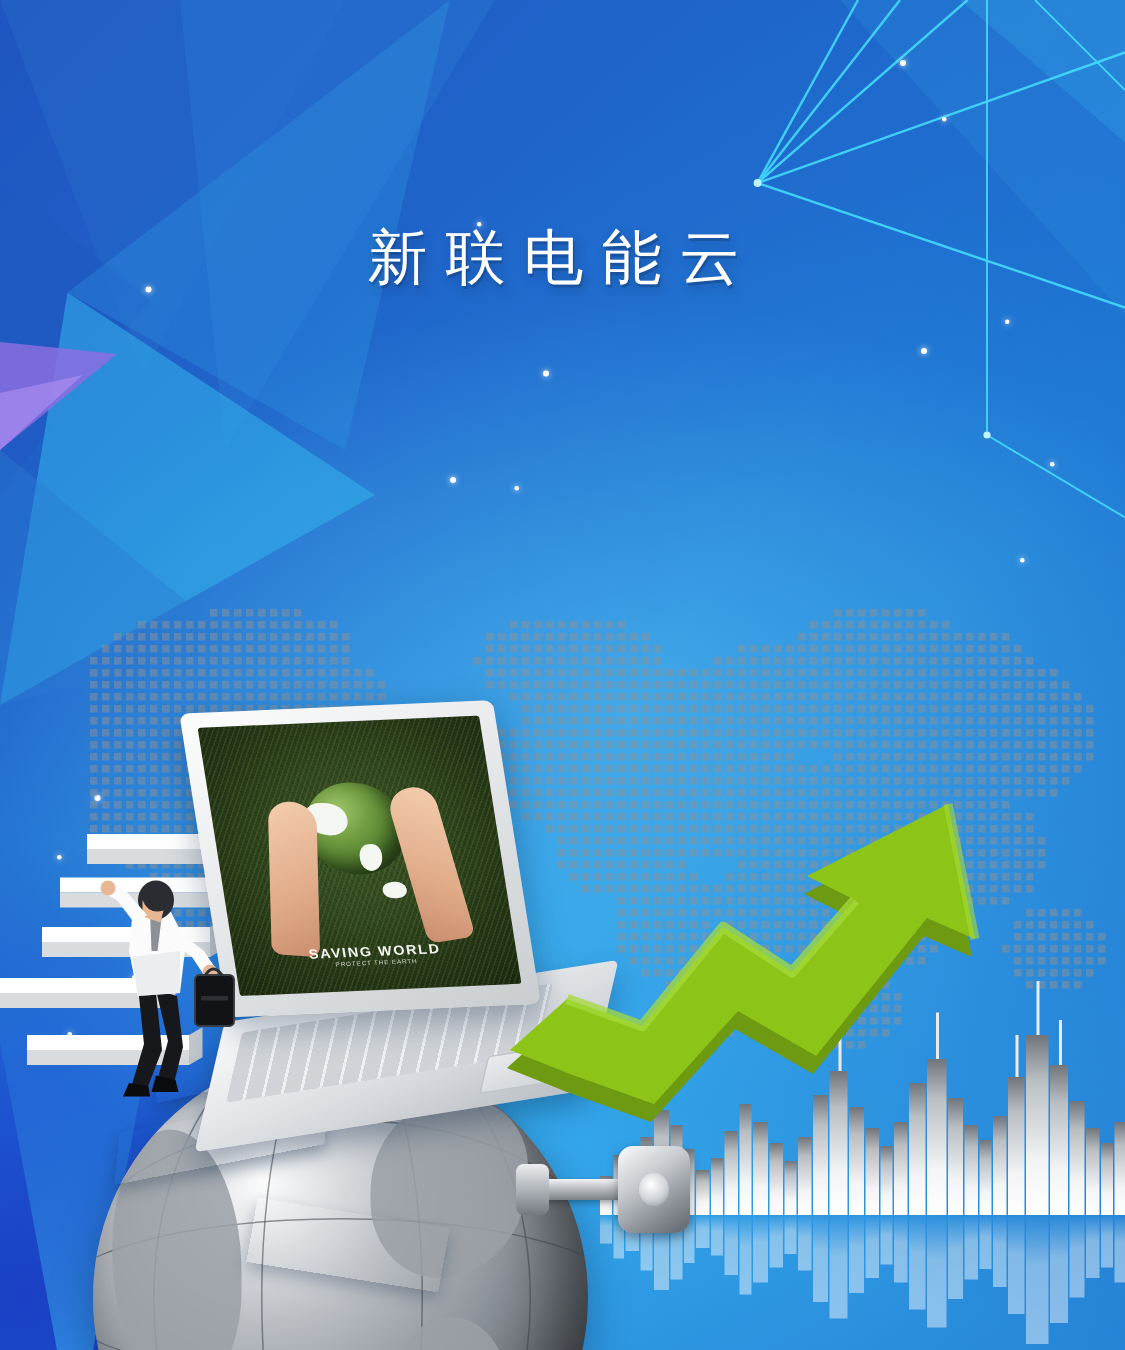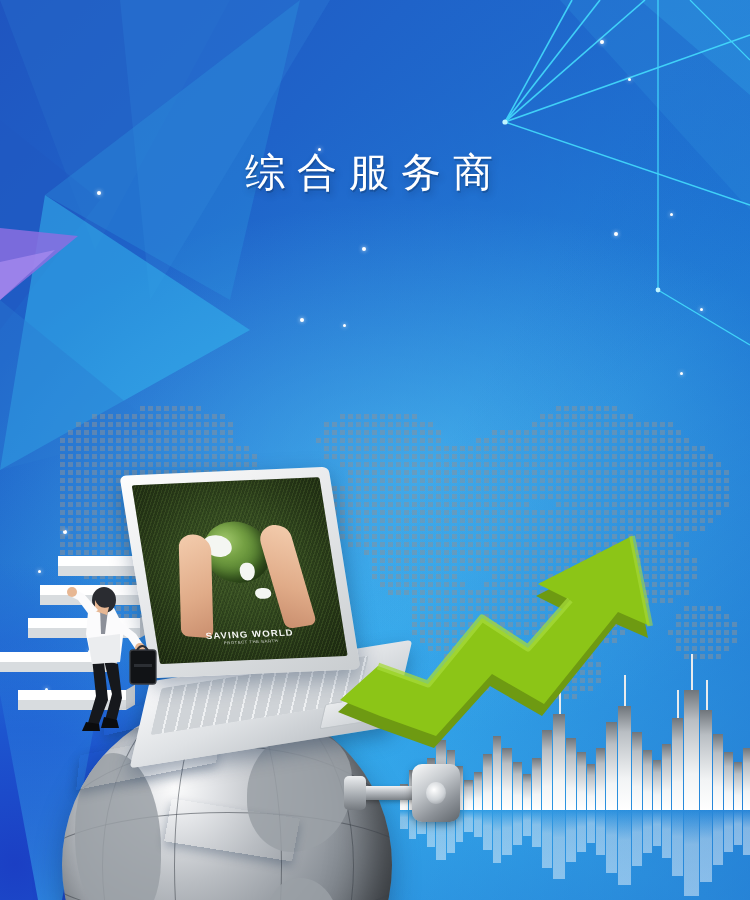--- a/index.html
+++ b/index.html
@@ -2017,21 +2017,21 @@
       <i class="mapdot" style="left:528px;top:296px"></i>
       <i class="mapdot" style="left:480px;top:304px"></i>
       <i class="mapdot" style="left:488px;top:304px"></i>
       <i class="mapdot" style="left:496px;top:304px"></i>
       <i class="mapdot" style="left:504px;top:304px"></i>
       <i class="mapdot" style="left:512px;top:304px"></i>
     </div>
 
   <div class="headline-wrap">
     <div class="subline">
-      <div>综合服务商</div>
+      <div>新联电能云</div>
     </div>
   </div>
 
   <div class="beam"></div>
 
   <div class="skyline" id="skyline">
       <i class="bldg" style="left:0px;width:8px;height:26px"></i>
       <i class="bldg refl" style="left:0px;width:8px;height:19px"></i>
       <i class="bldg" style="left:9px;width:7px;height:40px"></i>
       <i class="bldg refl" style="left:9px;width:7px;height:29px"></i>

